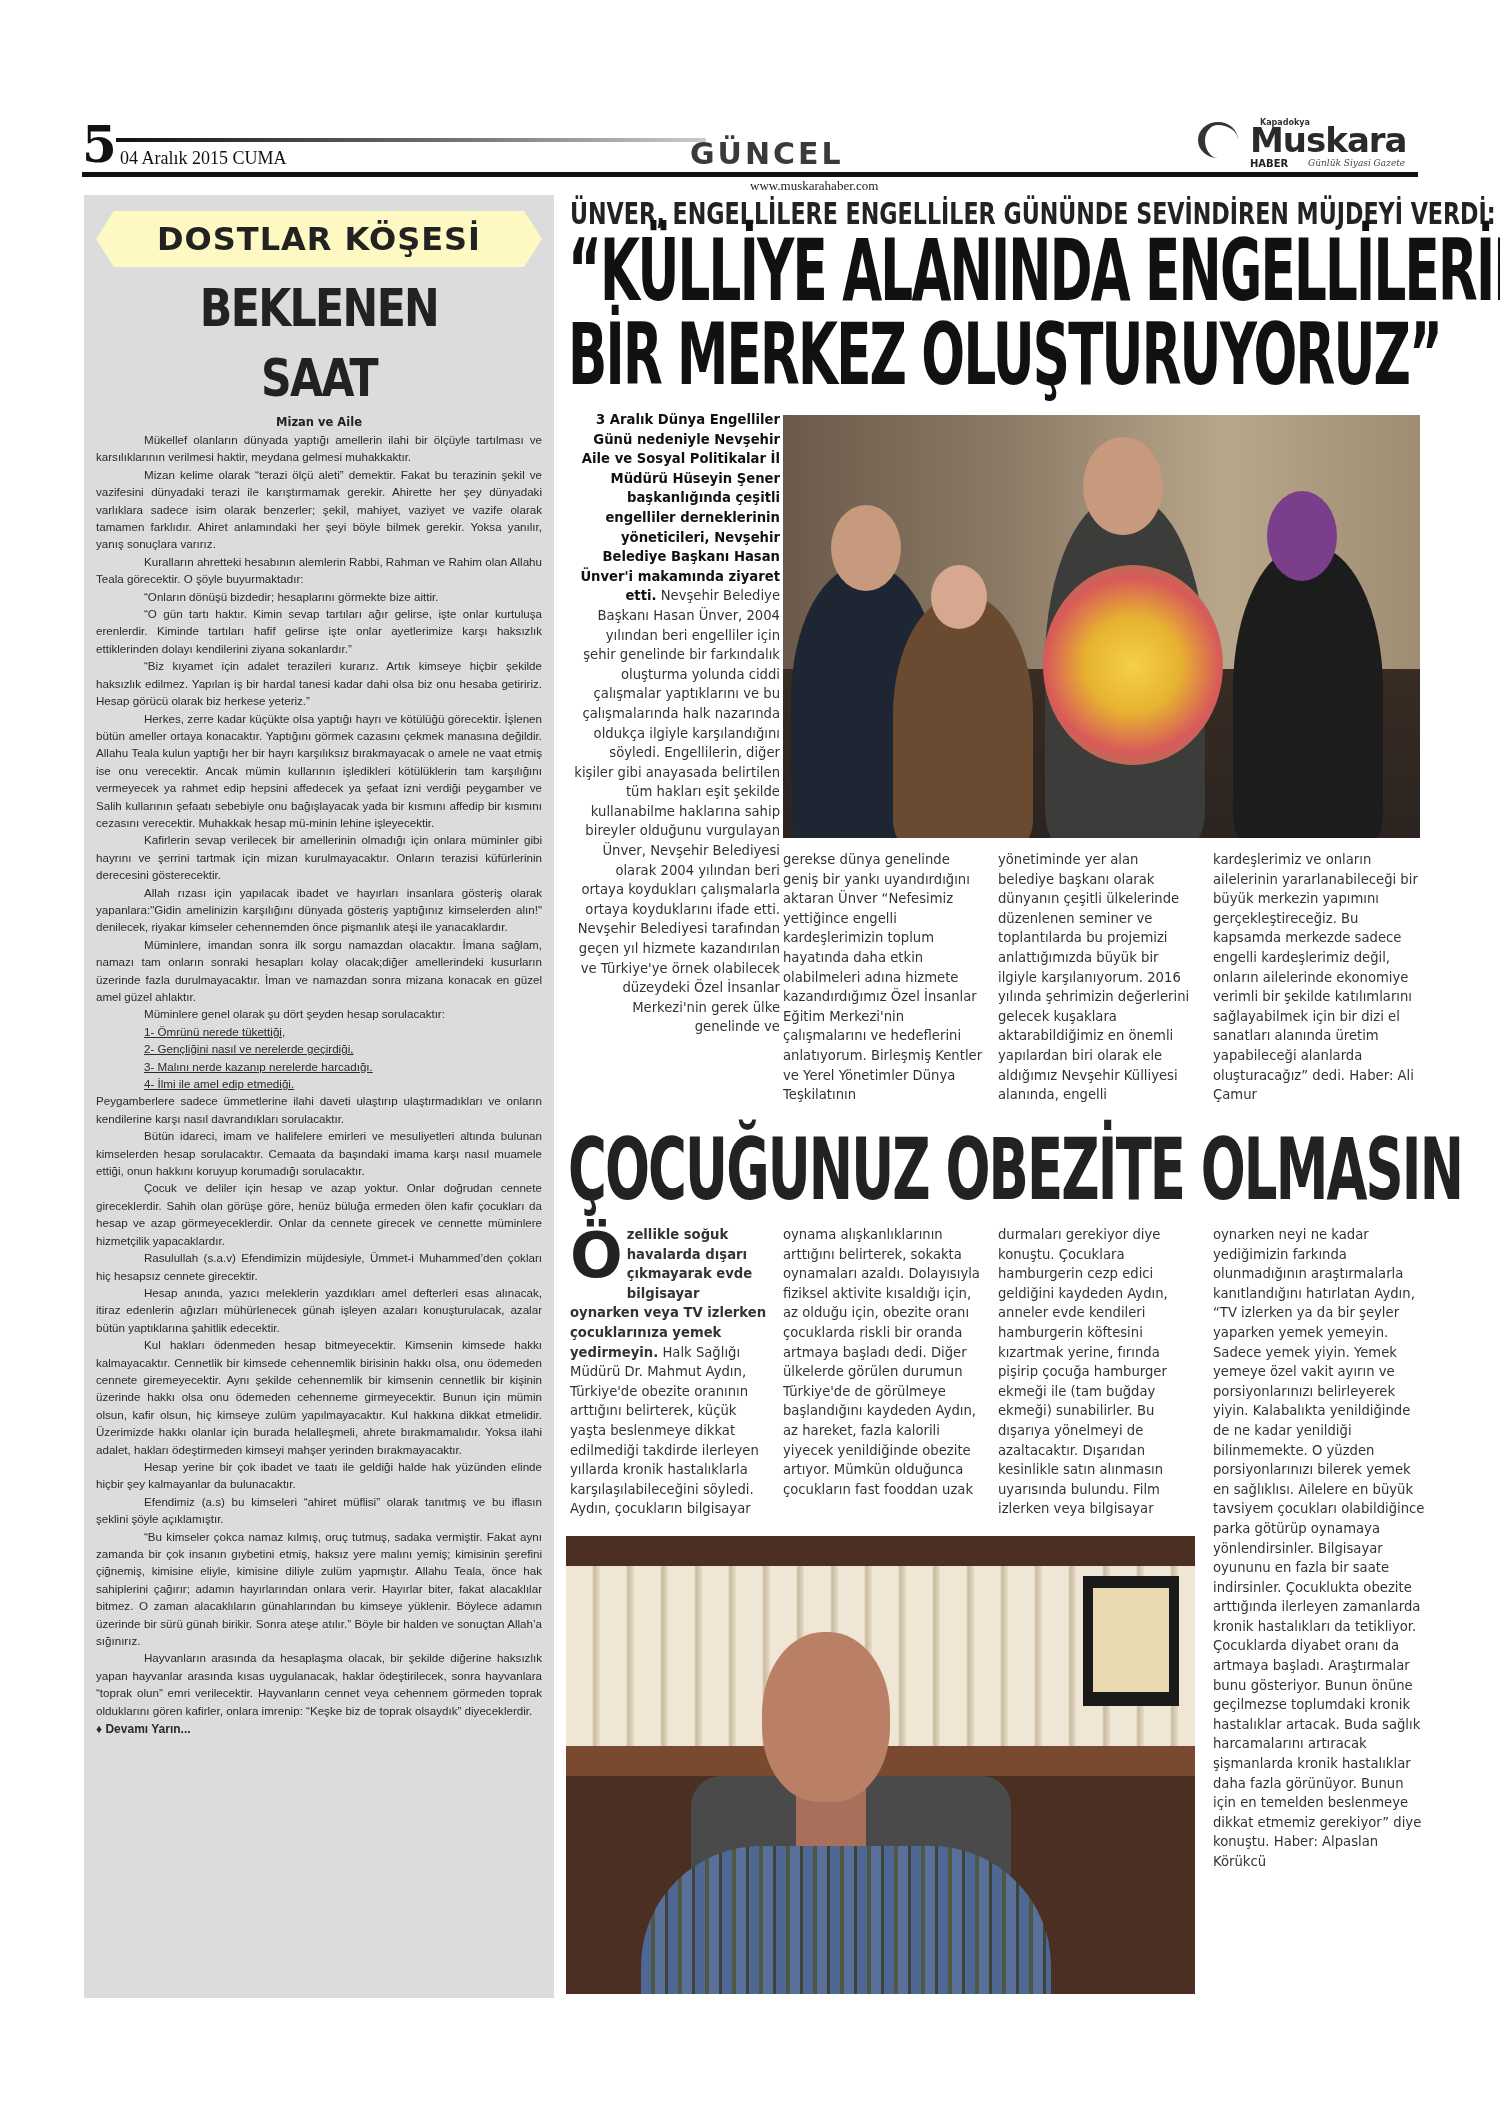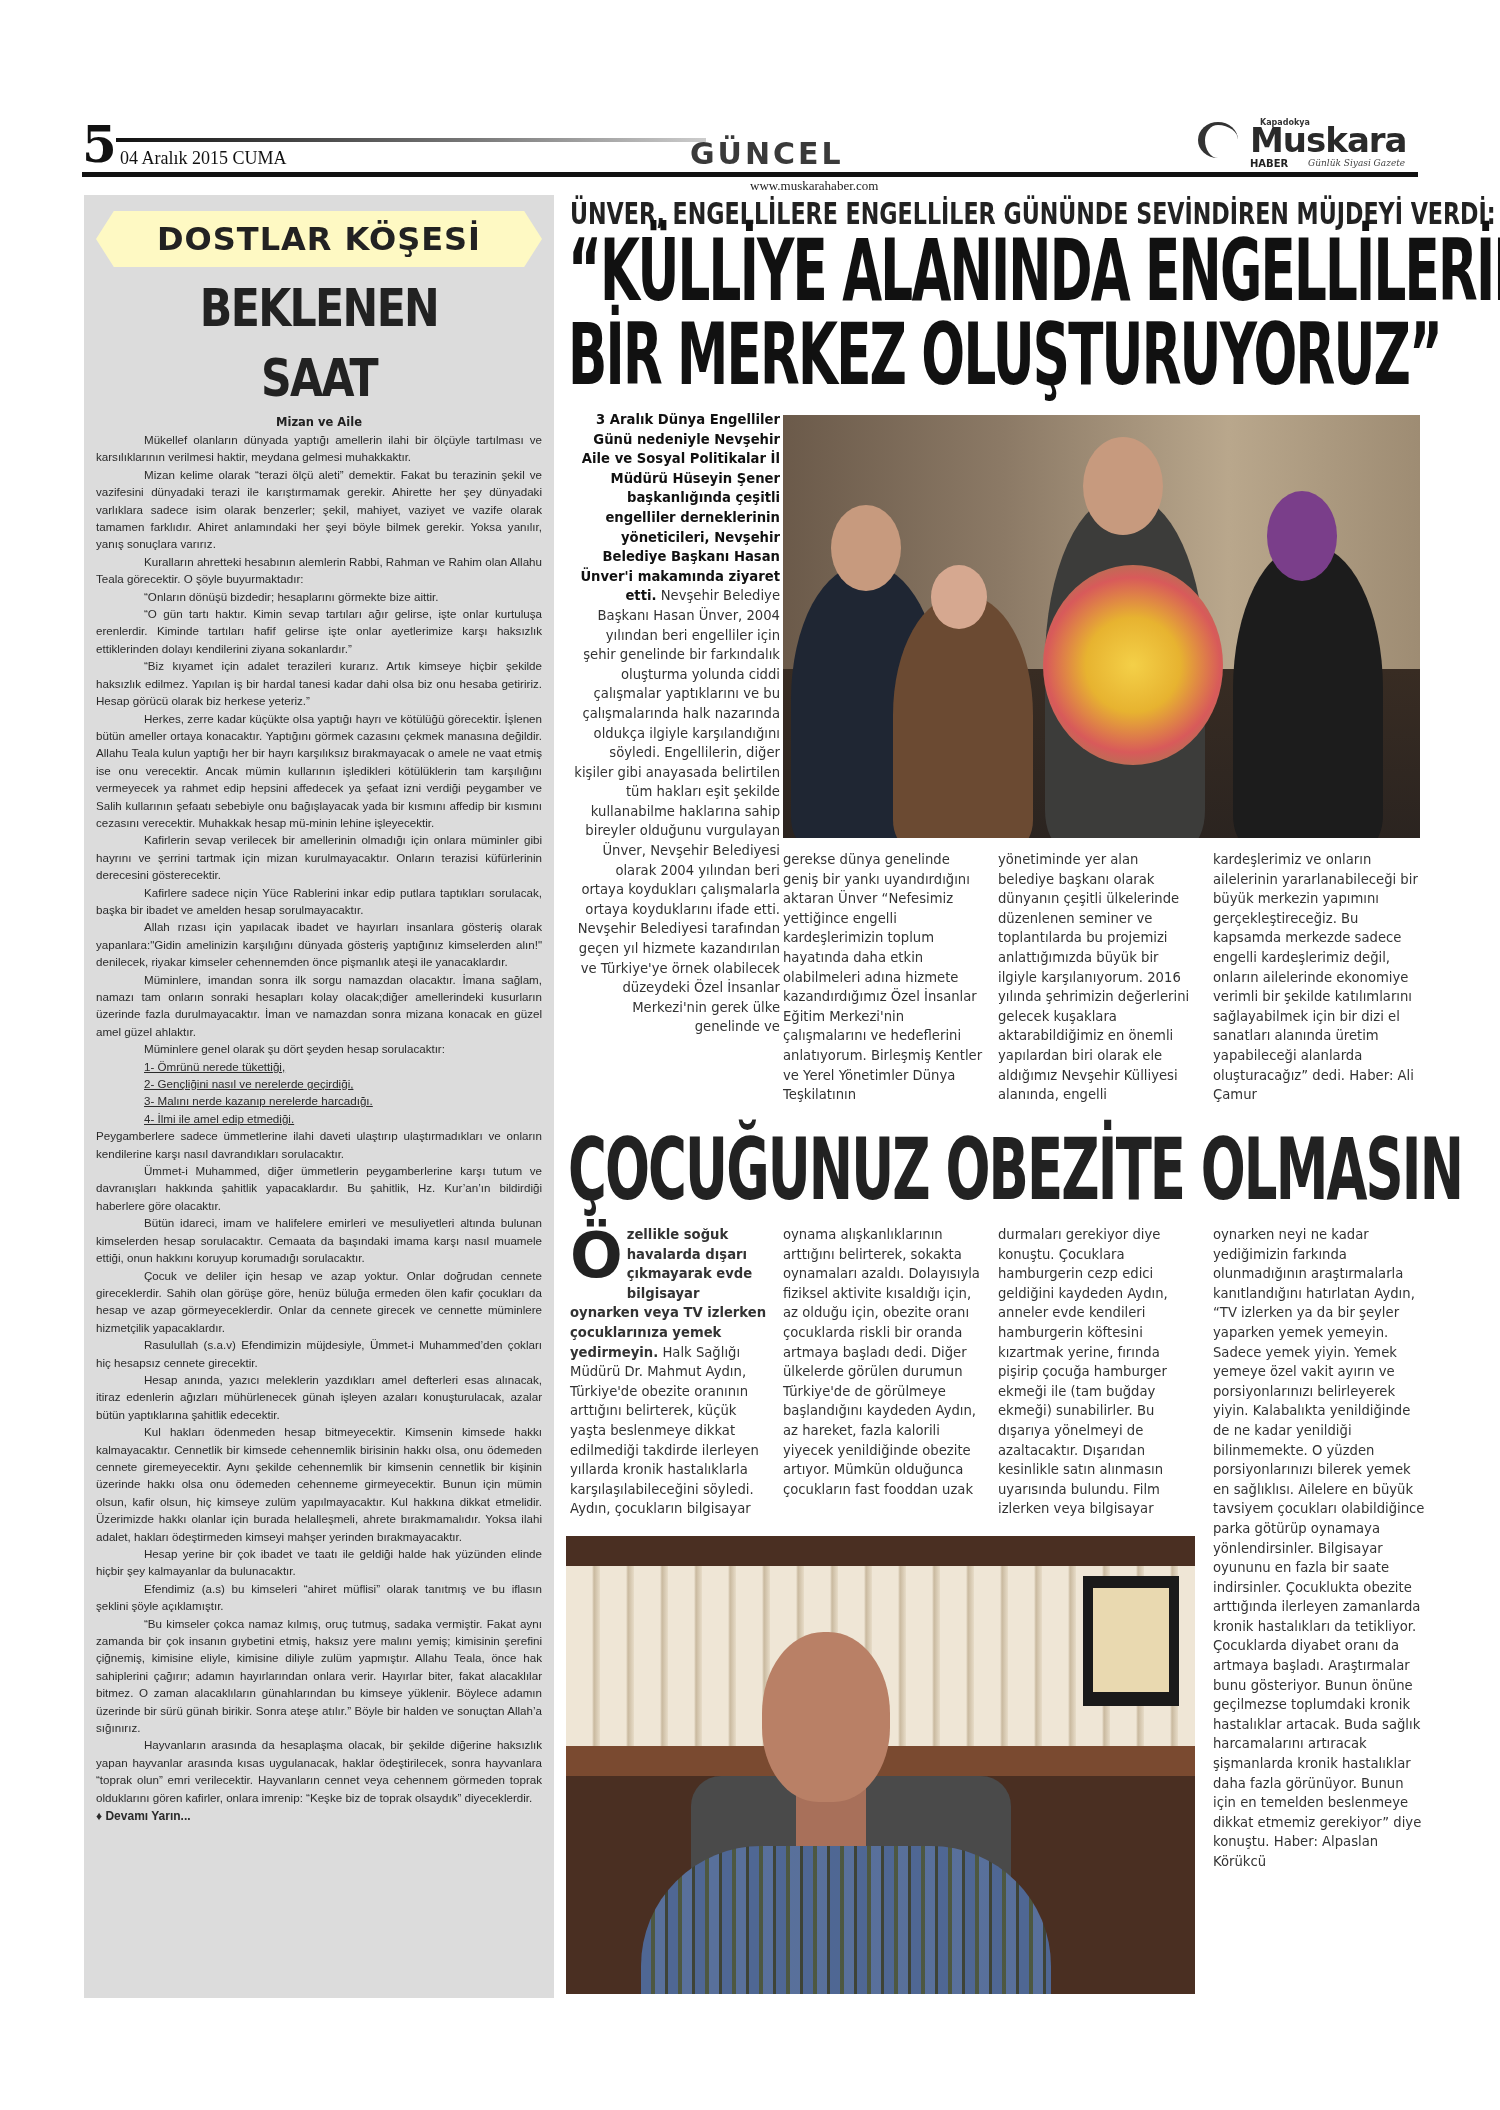--- a/index.html
+++ b/index.html
@@ -98,30 +98,28 @@
   <div class="col-sub">Mizan ve Aile</div>
   <div class="col-text">
     <p>Mükellef olanların dünyada yaptığı amellerin ilahi bir ölçüyle tartılması ve karsılıklarının verilmesi haktir, meydana gelmesi muhakkaktır.</p>
     <p>Mizan kelime olarak “terazi ölçü aleti” demektir. Fakat bu terazinin şekil ve vazifesini dünyadaki terazi ile karıştırmamak gerekir. Ahirette her şey dünyadaki varlıklara sadece isim olarak benzerler; şekil, mahiyet, vaziyet ve vazife olarak tamamen farklıdır. Ahiret anlamındaki her şeyi böyle bilmek gerekir. Yoksa yanılır, yanış sonuçlara varırız.</p>
     <p>Kuralların ahretteki hesabının alemlerin Rabbi, Rahman ve Rahim olan Allahu Teala görecektir. O şöyle buyurmaktadır:</p>
     <p>“Onların dönüşü bizdedir; hesaplarını görmekte bize aittir.</p>
     <p>“O gün tartı haktır. Kimin sevap tartıları ağır gelirse, işte onlar kurtuluşa erenlerdir. Kiminde tartıları hafif gelirse işte onlar ayetlerimize karşı haksızlık ettiklerinden dolayı kendilerini ziyana sokanlardır.”</p>
     <p>“Biz kıyamet için adalet terazileri kurarız. Artık kimseye hiçbir şekilde haksızlık edilmez. Yapılan iş bir hardal tanesi kadar dahi olsa biz onu hesaba getiririz. Hesap görücü olarak biz herkese yeteriz.”</p>
     <p>Herkes, zerre kadar küçükte olsa yaptığı hayrı ve kötülüğü görecektir. İşlenen bütün ameller ortaya konacaktır. Yaptığını görmek cazasını çekmek manasına değildir. Allahu Teala kulun yaptığı her bir hayrı karşılıksız bırakmayacak o amele ne vaat etmiş ise onu verecektir. Ancak mümin kullarının işledikleri kötülüklerin tam karşılığını vermeyecek ya rahmet edip hepsini affedecek ya şefaat izni verdiği peygamber ve Salih kullarının şefaatı sebebiyle onu bağışlayacak yada bir kısmını affedip bir kısmını cezasını verecektir. Muhakkak hesap mü-minin lehine işleyecektir.</p>
     <p>Kafirlerin sevap verilecek bir amellerinin olmadığı için onlara müminler gibi hayrını ve şerrini tartmak için mizan kurulmayacaktır. Onların terazisi küfürlerinin derecesini gösterecektir.</p>
-    <p>Kafirlere sadece niçin Yüce Rablerini inkar edip putlara taptıkları sorulacak, başka bir ibadet ve amelden hesap sorulmayacaktır.</p>
     <p>Allah rızası için yapılacak ibadet ve hayırları insanlara gösteriş olarak yapanlara:"Gidin amelinizin karşılığını dünyada gösteriş yaptığınız kimselerden alın!" denilecek, riyakar kimseler cehennemden önce pişmanlık ateşi ile yanacaklardır.</p>
     <p>Müminlere, imandan sonra ilk sorgu namazdan olacaktır. İmana sağlam, namazı tam onların sonraki hesapları kolay olacak;diğer amellerindeki kusurların üzerinde fazla durulmayacaktır. İman ve namazdan sonra mizana konacak en güzel amel güzel ahlaktır.</p>
     <p>Müminlere genel olarak şu dört şeyden hesap sorulacaktır:</p>
     <p class="li">1- Ömrünü nerede tükettiği,</p>
     <p class="li">2- Gençliğini nasıl ve nerelerde geçirdiği,</p>
     <p class="li">3- Malını nerde kazanıp nerelerde harcadığı.</p>
     <p class="li">4- İlmi ile amel edip etmediği.</p>
     <p class="noind">Peygamberlere sadece ümmetlerine ilahi daveti ulaştırıp ulaştırmadıkları ve onların kendilerine karşı nasıl davrandıkları sorulacaktır.</p>
-    <p>Ümmet-i Muhammed, diğer ümmetlerin peygamberlerine karşı tutum ve davranışları hakkında şahitlik yapacaklardır. Bu şahitlik, Hz. Kur’an’ın bildirdiği haberlere göre olacaktır.</p>
     <p>Bütün idareci, imam ve halifelere emirleri ve mesuliyetleri altında bulunan kimselerden hesap sorulacaktır. Cemaata da başındaki imama karşı nasıl muamele ettiği, onun hakkını koruyup korumadığı sorulacaktır.</p>
     <p>Çocuk ve deliler için hesap ve azap yoktur. Onlar doğrudan cennete gireceklerdir. Sahih olan görüşe göre, henüz büluğa ermeden ölen kafir çocukları da hesap ve azap görmeyeceklerdir. Onlar da cennete girecek ve cennette müminlere hizmetçilik yapacaklardır.</p>
     <p>Rasulullah (s.a.v) Efendimizin müjdesiyle, Ümmet-i Muhammed’den çokları hiç hesapsız cennete girecektir.</p>
     <p>Hesap anında, yazıcı meleklerin yazdıkları amel defterleri esas alınacak, itiraz edenlerin ağızları mühürlenecek günah işleyen azaları konuşturulacak, azalar bütün yaptıklarına şahitlik edecektir.</p>
     <p>Kul hakları ödenmeden hesap bitmeyecektir. Kimsenin kimsede hakkı kalmayacaktır. Cennetlik bir kimsede cehennemlik birisinin hakkı olsa, onu ödemeden cennete giremeyecektir. Aynı şekilde cehennemlik bir kimsenin cennetlik bir kişinin üzerinde hakkı olsa onu ödemeden cehenneme girmeyecektir. Bunun için mümin olsun, kafir olsun, hiç kimseye zulüm yapılmayacaktır. Kul hakkına dikkat etmelidir. Üzerimizde hakkı olanlar için burada helalleşmeli, ahrete bırakmamalıdır. Yoksa ilahi adalet, hakları ödeştirmeden kimseyi mahşer yerinden bırakmayacaktır.</p>
     <p>Hesap yerine bir çok ibadet ve taatı ile geldiği halde hak yüzünden elinde hiçbir şey kalmayanlar da bulunacaktır.</p>
     <p>Efendimiz (a.s) bu kimseleri “ahiret müflisi” olarak tanıtmış ve bu iflasın şeklini şöyle açıklamıştır.</p>
     <p>“Bu kimseler çokca namaz kılmış, oruç tutmuş, sadaka vermiştir. Fakat aynı zamanda bir çok insanın gıybetini etmiş, haksız yere malını yemiş; kimisinin şerefini çiğnemiş, kimisine eliyle, kimisine diliyle zulüm yapmıştır. Allahu Teala, önce hak sahiplerini çağırır; adamın hayırlarından onlara verir. Hayırlar biter, fakat alacaklılar bitmez. O zaman alacaklıların günahlarından bu kimseye yüklenir. Böylece adamın üzerinde bir sürü günah birikir. Sonra ateşe atılır.” Böyle bir halden ve sonuçtan Allah’a sığınırız.</p>
     <p>Hayvanların arasında da hesaplaşma olacak, bir şekilde diğerine haksızlık yapan hayvanlar arasında kısas uygulanacak, haklar ödeştirilecek, sonra hayvanlara “toprak olun” emri verilecektir. Hayvanların cennet veya cehennem görmeden toprak olduklarını gören kafirler, onlara imrenip: “Keşke biz de toprak olsaydık” diyeceklerdir.</p>
     <div class="more">♦ Devamı Yarın...</div>

